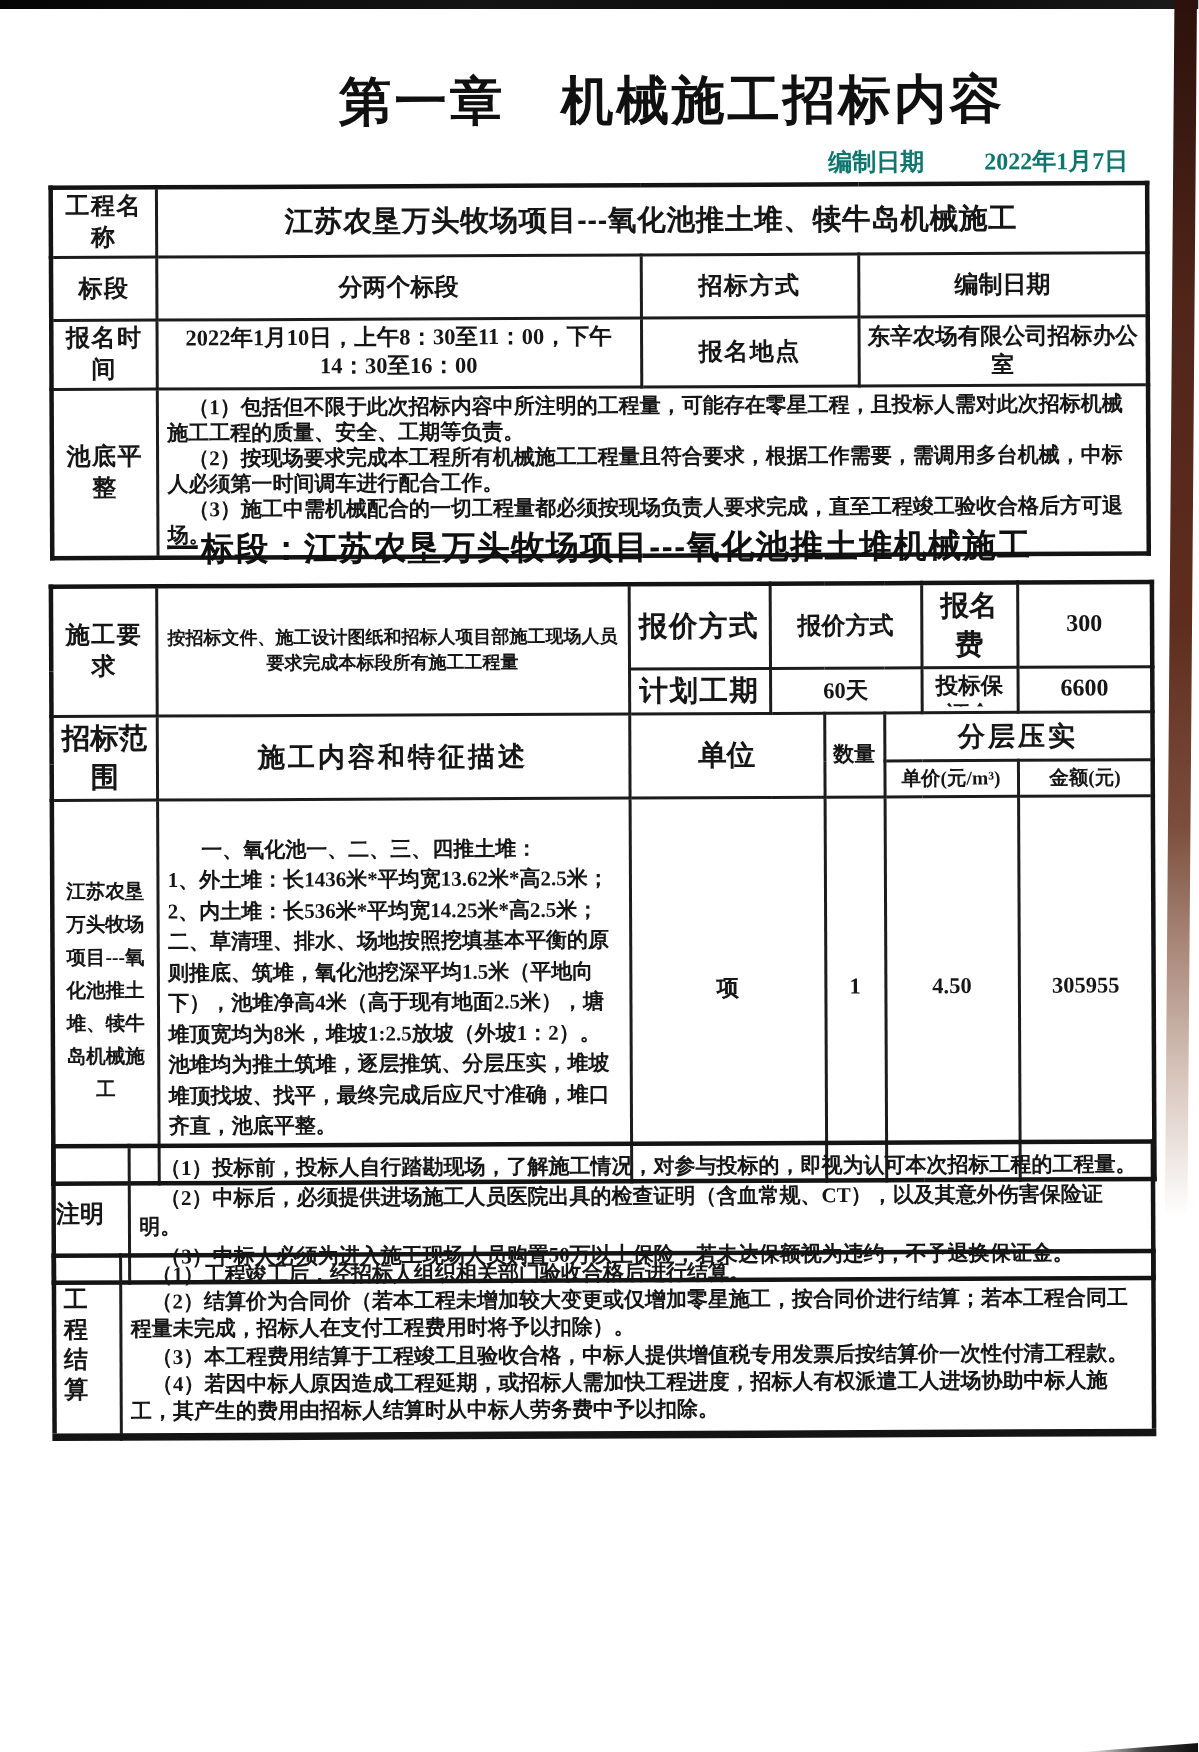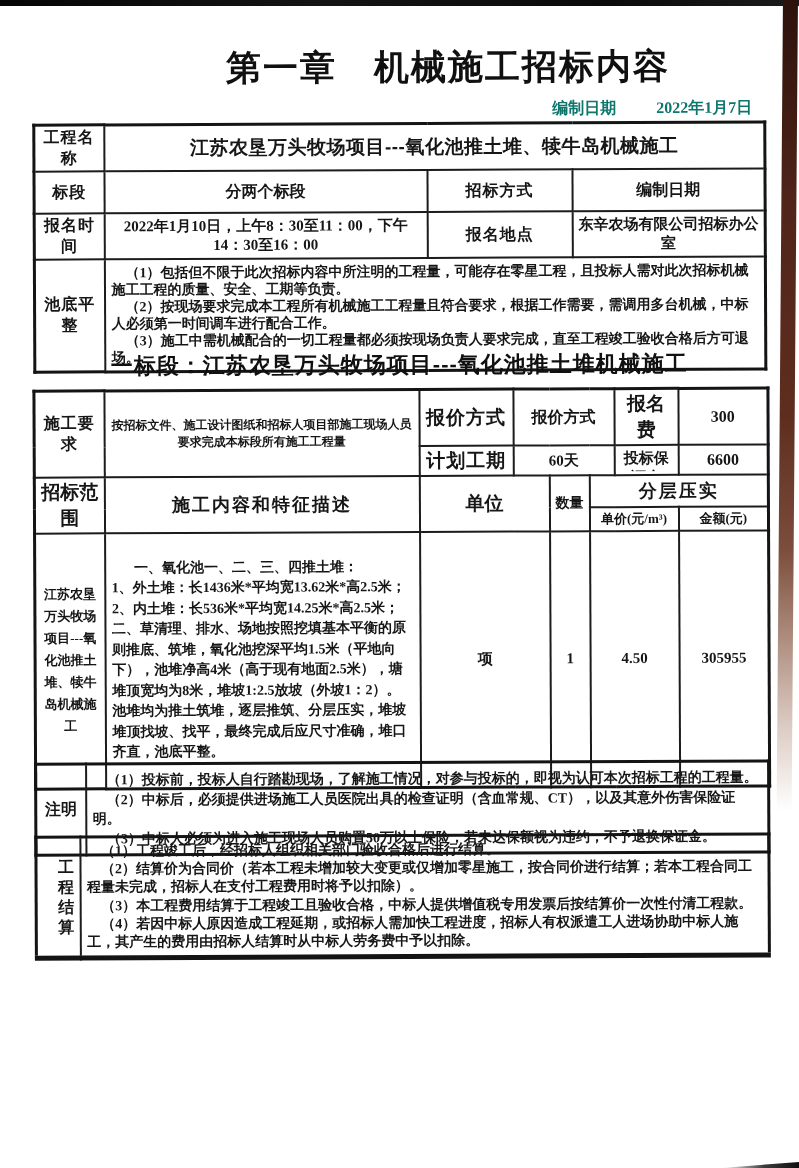--- a/index.html
+++ b/index.html
@@ -46,26 +46,26 @@
   .k17{font-size:19px;font-weight:700;text-align:center;letter-spacing:1px;}
   .clipcell{vertical-align:top;padding-top:3px;}
   .clipbox{max-height:22px;overflow:hidden;font-size:15px;font-weight:700;text-align:center;line-height:19px;word-break:break-all;}
   .hdr18{font-size:18px;font-weight:700;text-align:center;letter-spacing:2px;}
   .hdr13{font-size:13px;font-weight:700;text-align:center;}
   .proj-cell{font-size:13px;line-height:22px;font-weight:600;text-align:center;word-break:break-all;padding:0 2px;}
   .content-cell{vertical-align:middle;padding:4px 10px 4px 6px;}
   .content-cell .cp{margin:0;font-size:14px;line-height:20.5px;font-weight:600;word-break:break-all;text-indent:0;}
   .content-cell .cp.ind{text-indent:1.6em;}
   .val-cell{font-size:15px;font-weight:600;text-align:center;}
-  .note-lbl{font-weight:700;font-size:16px;text-align:center;padding:0;}
+  .note-lbl{font-weight:700;font-size:16px;padding:0;}
   .note-cell{padding:5px 8px 5px 6px;}
   .note-cell .para{line-height:19.5px;}
   .settle-cell{padding:4px 8px 4px 6px;}
   .settle-cell .para{line-height:18.2px;}
-  .settle-lbl{font-weight:700;font-size:16px;text-align:right;line-height:20px;padding:12px 5px;word-break:break-all;}
+  .settle-lbl{font-weight:700;font-size:16px;text-align:left;line-height:20px;padding:12px 5px;word-break:break-all;}
 </style>
 </head>
 <body>
 
 <div class="sheet">
 
   <div class="page-title sans">第一章　机械施工招标内容</div>
 
   <div class="date-line">
     <span>编制日期</span>

